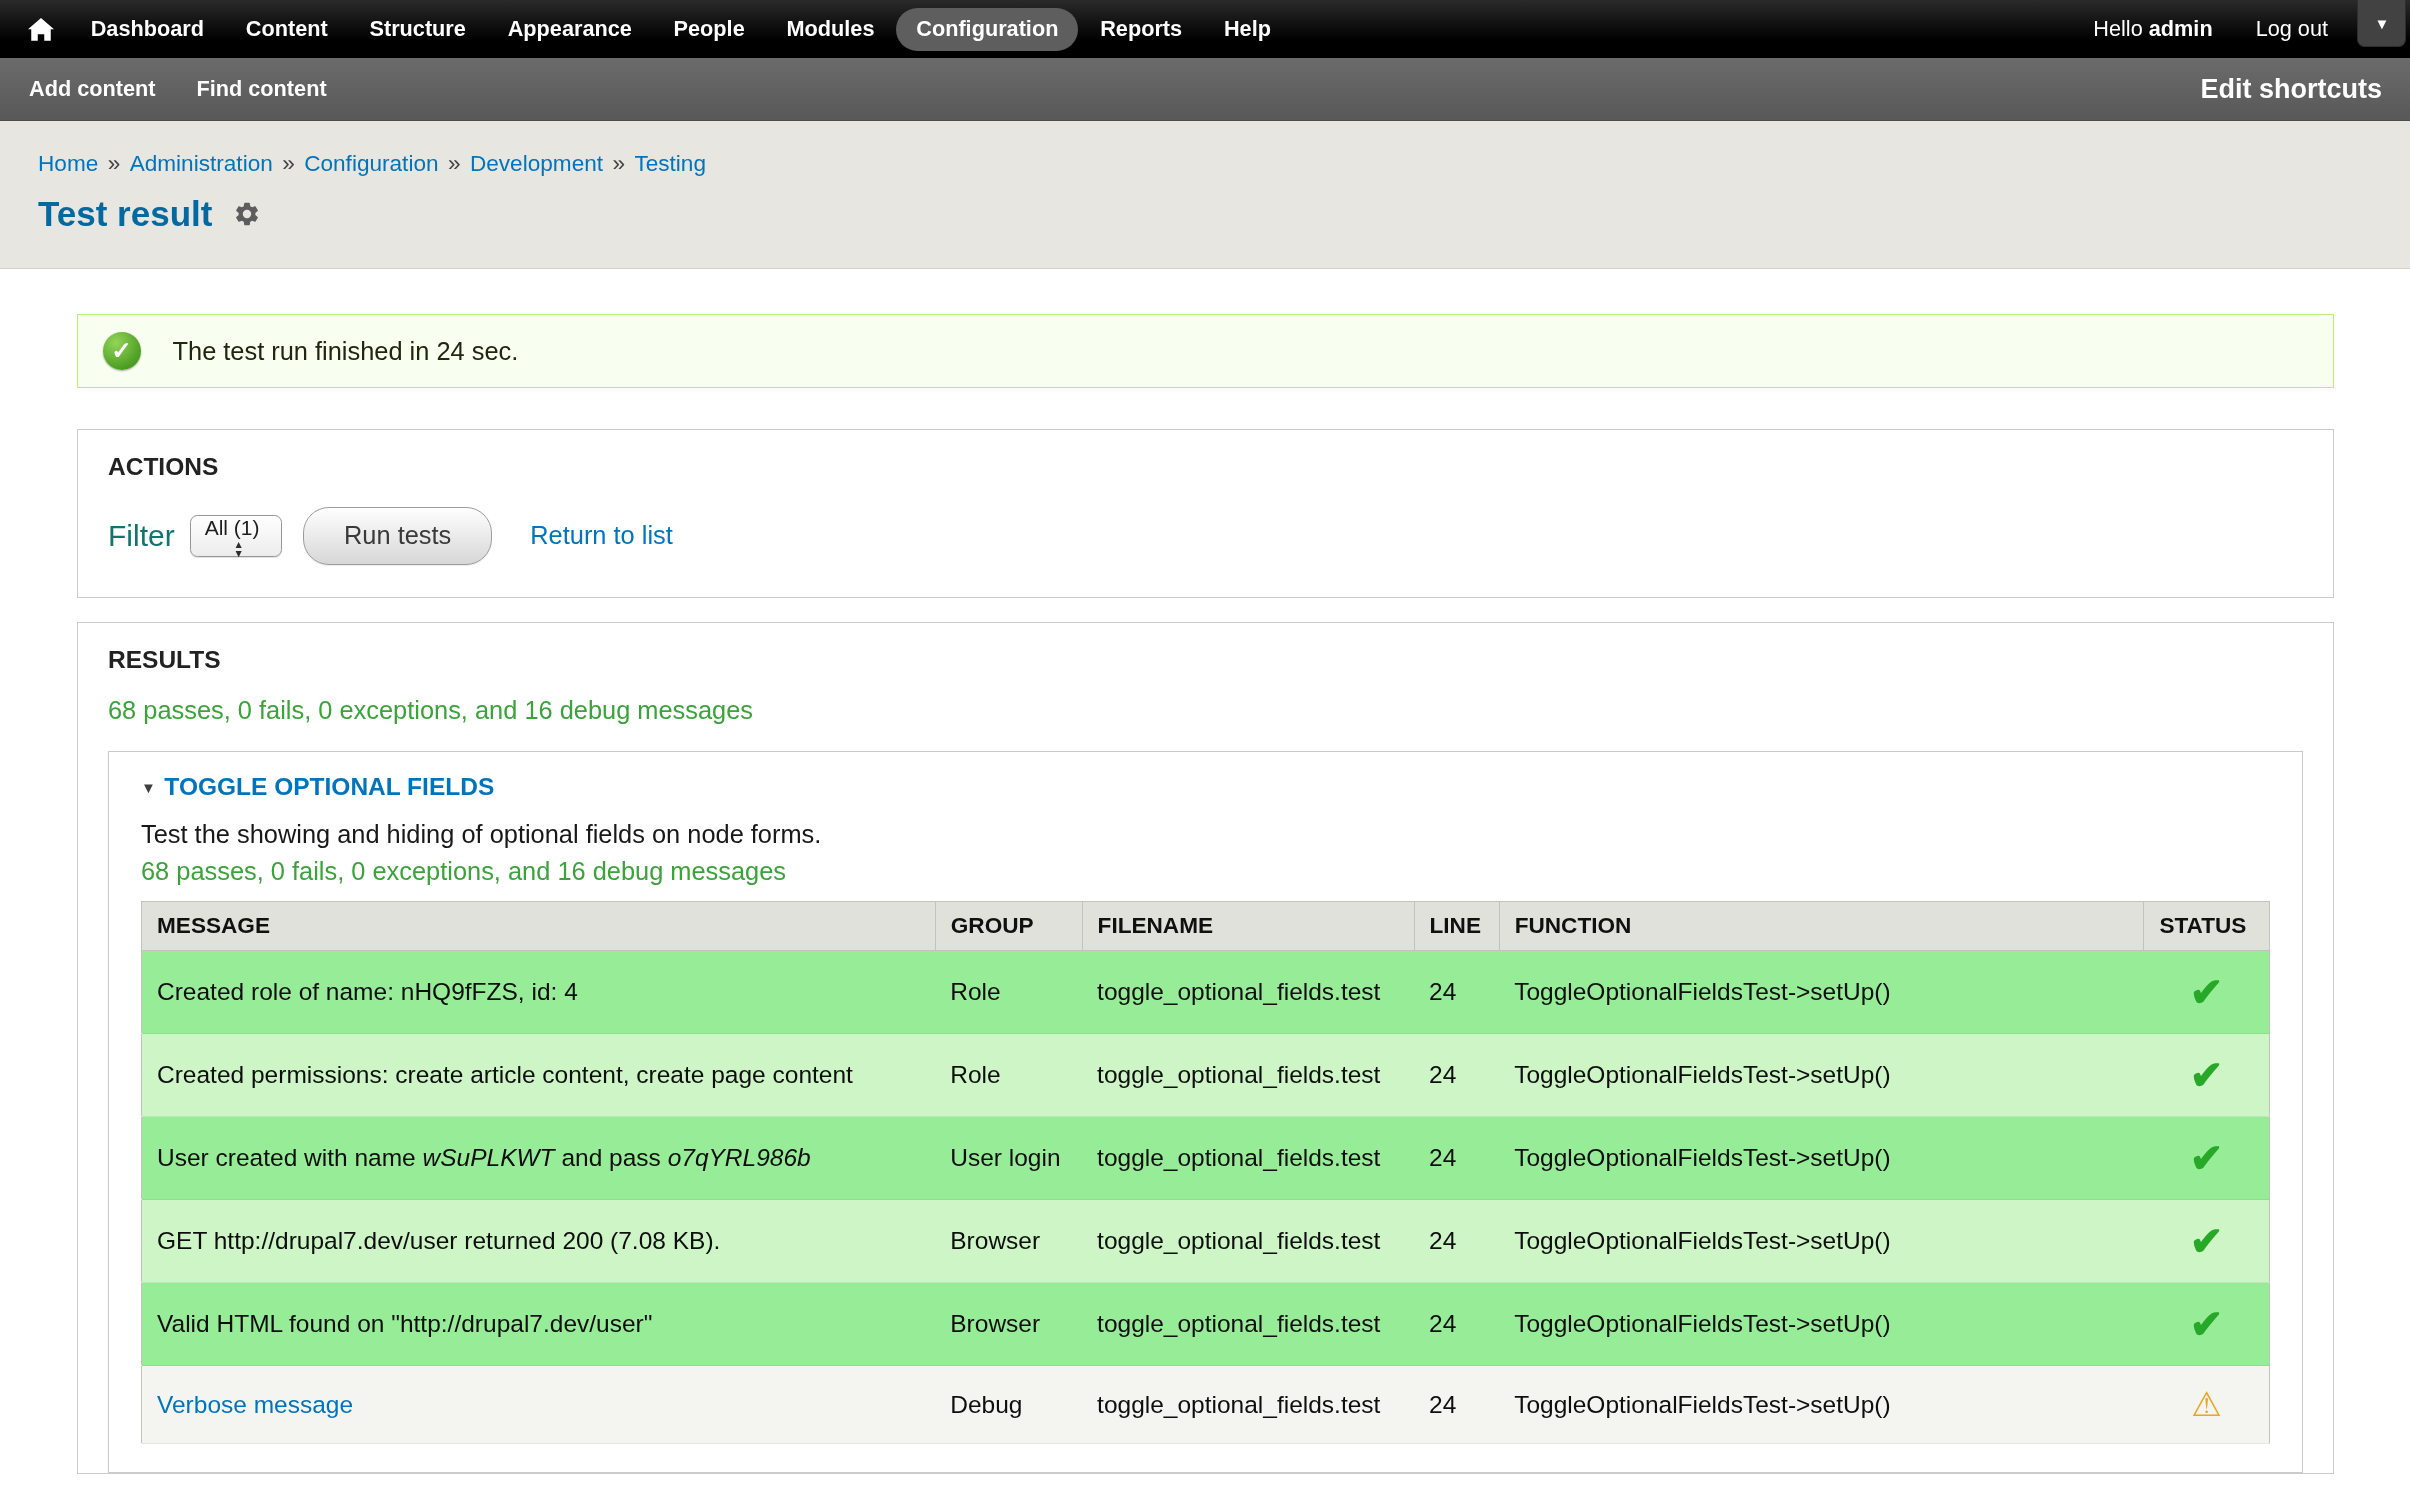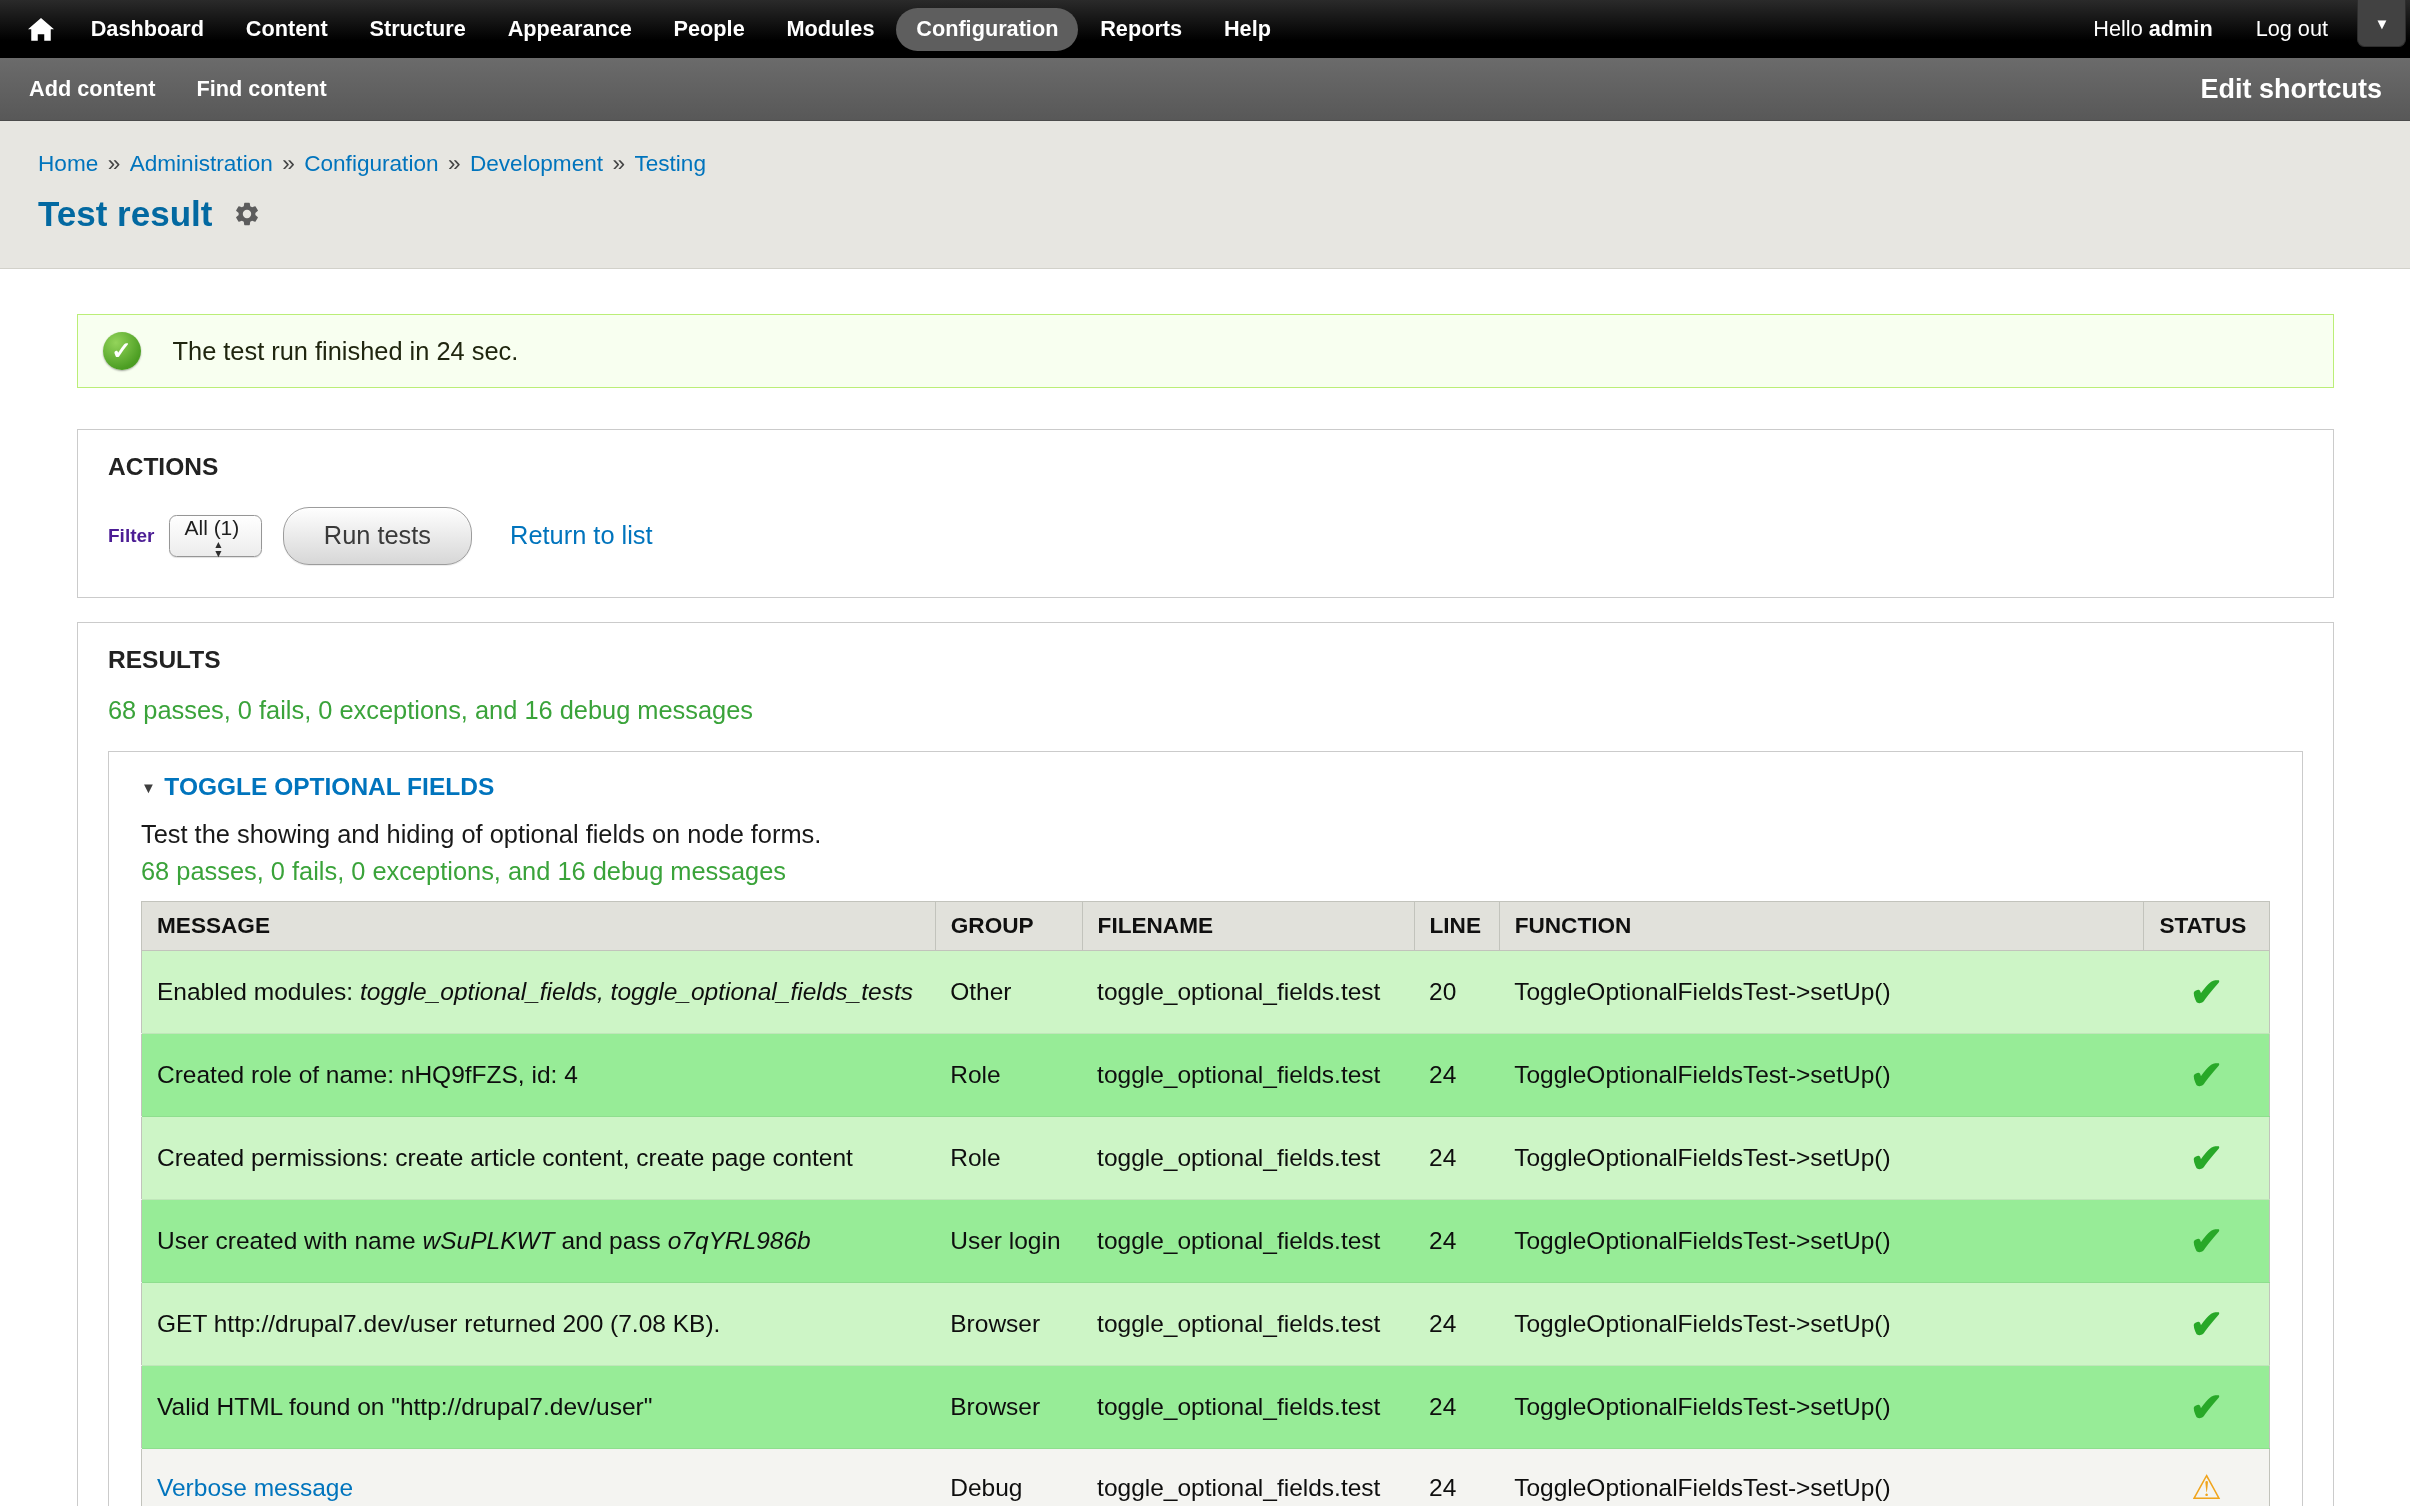--- a/index.html
+++ b/index.html
@@ -75,21 +75,21 @@
     background: radial-gradient(circle at 34% 28%, #93d45a, #4b9d22 72%);
     box-shadow: 0 0.9px 1.9px rgba(0,0,0,.35);
     display: flex; align-items: center; justify-content: center; margin-right: 32px;
   }
   .status-icon i { font-style: normal; font-weight: bold; color: #fff; font-size: 24.5px; line-height: 1; }
 
   .fieldset { border: 0.9px solid #cbcbcb; background: #fff; margin-top: 41px; padding: 22.6px 30px 32px; }
   .legend { font-size: 24.5px; font-weight: bold; color: #222; }
 
   .actions-row { display: flex; align-items: center; margin-top: 26px; }
-  .filter-label { font-size: 19px; font-weight: bold; color: #4c1d95; }
+  .filter-label { font-size: 30px; font-weight: normal; color: #0f766e; }
   .select {
     display: inline-flex; align-items: center; height: 40px; margin-left: 15px;
     border: 0.9px solid #969696; border-radius: 7.5px;
     background: linear-gradient(#fff, #ececec); padding: 0 8.5px 0 14px;
     box-shadow: 0 0.9px 0.9px rgba(0,0,0,.12); cursor: pointer; flex-direction: column;
   }
   .select-value { font-size: 21px; color: #1e1e1e; margin-right: 13px; }
   .select-arrows { display: flex; flex-direction: column; font-size: 10.4px; line-height: 9.4px; color: #2d2d2d; }
   .btn {
     margin-left: 21px; height: 58px; padding: 0 40px;
@@ -237,28 +237,20 @@
           <tr>
               <th>MESSAGE</th>
               <th>GROUP</th>
               <th>FILENAME</th>
               <th>LINE</th>
               <th>FUNCTION</th>
               <th>STATUS</th>
             </tr>
         </thead>
         <tbody>
-            <tr class="row-odd">
-              <td class="cell-message"><span>Enabled modules: </span><em>toggle_optional_fields, toggle_optional_fields_tests</em></td>
-              <td class="cell-group">Other</td>
-              <td class="cell-filename">toggle_optional_fields.test</td>
-              <td class="cell-line">20</td>
-              <td class="cell-function">ToggleOptionalFieldsTest-&gt;setUp()</td>
-              <td class="cell-status"><span class="check">✔</span></td>
-            </tr>
             <tr class="row-even">
               <td class="cell-message"><span>Created role of name: nHQ9fFZS, id: 4</span></td>
               <td class="cell-group">Role</td>
               <td class="cell-filename">toggle_optional_fields.test</td>
               <td class="cell-line">24</td>
               <td class="cell-function">ToggleOptionalFieldsTest-&gt;setUp()</td>
               <td class="cell-status"><span class="check">✔</span></td>
             </tr>
             <tr class="row-odd">
               <td class="cell-message"><span>Created permissions: create article content, create page content</span></td>

